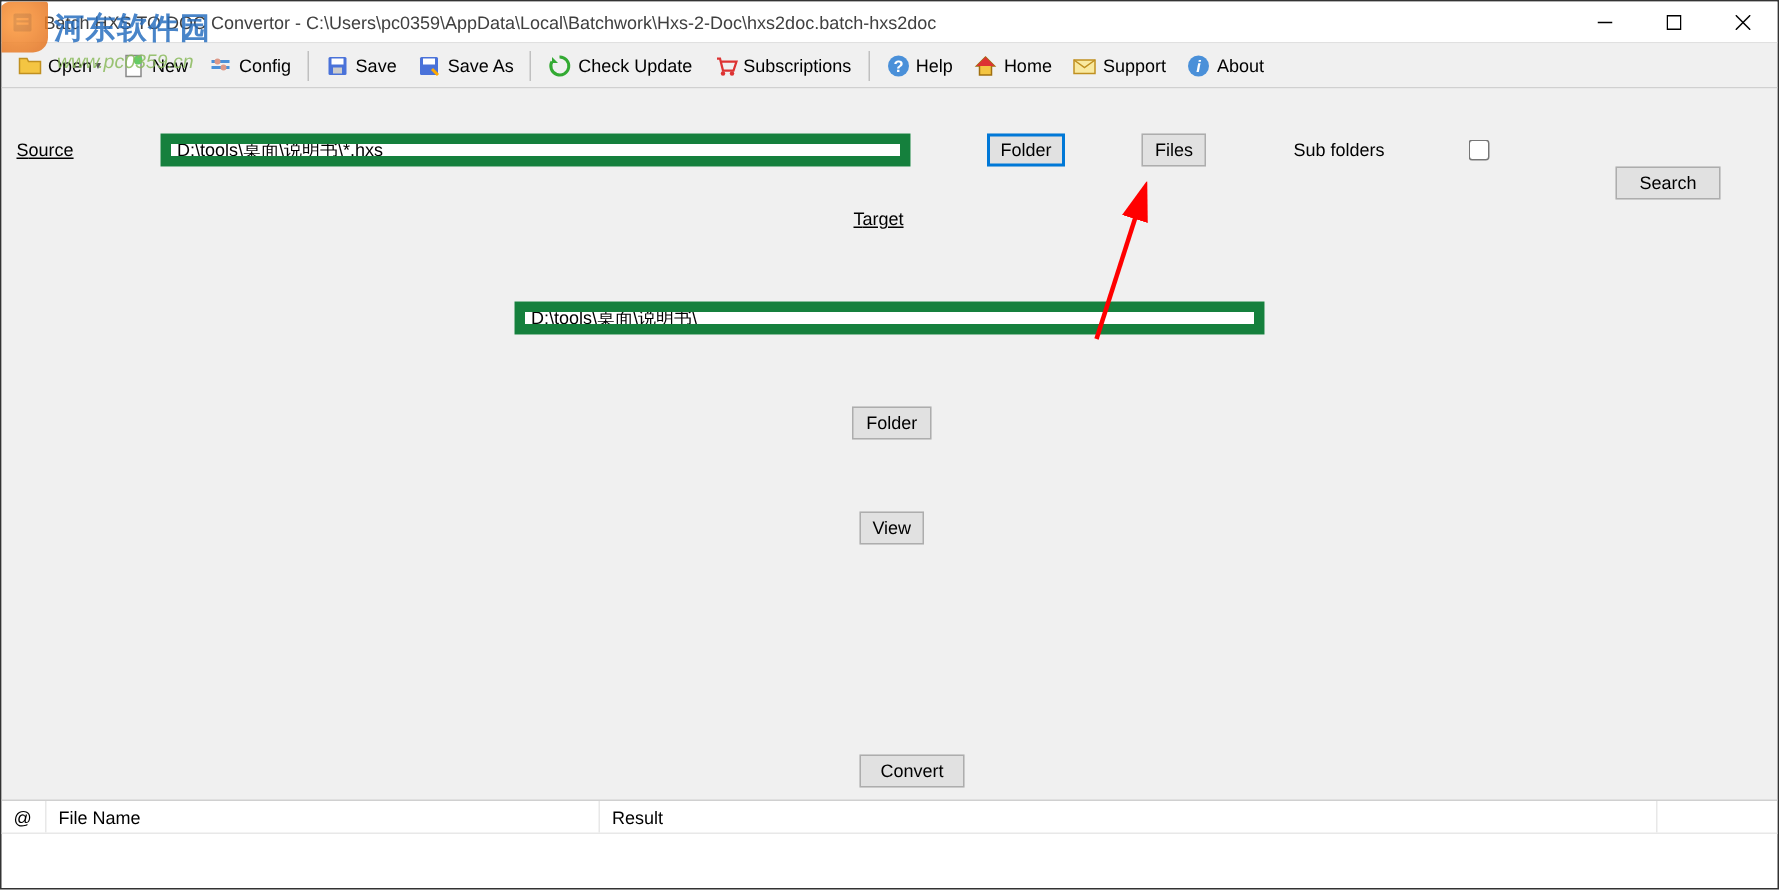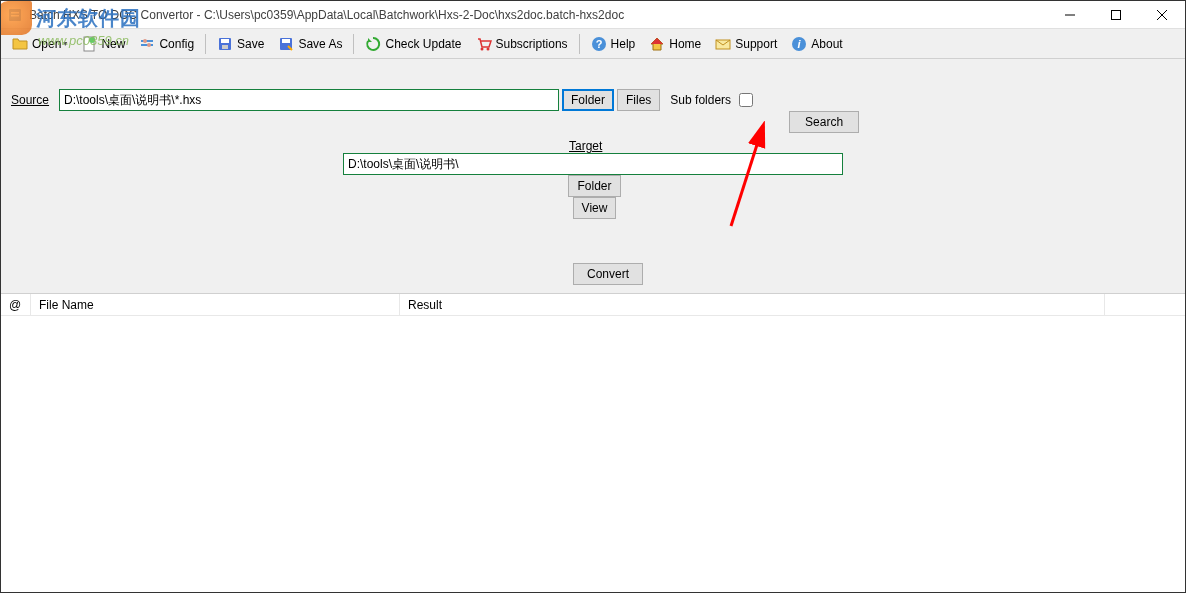--- a/index.html
+++ b/index.html
@@ -12,25 +12,25 @@
     .win-btn { width: 46px; height: 28px; display: flex; align-items: center; justify-content: center; color: #000;}
     .win-btn svg { width: 10px; height: 10px; }
     
     .toolbar { height: 30px; background: #f0f0f0; border-bottom: 1px solid #d0d0d0; display: flex; align-items: center; padding: 0 4px; }
     .tb-btn { display: flex; align-items: center; padding: 2px 6px; margin: 4px 1px; height: 24px; cursor: pointer; }
     .tb-icon { width: 16px; height: 16px; margin-right: 4px; display: flex; align-items: center; justify-content: center;}
     .tb-sep { width: 1px; height: 20px; background: #c0c0c0; margin: 0 4px; }
     .tb-btn .caret { margin-left: 2px; font-size: 8px; color: #555;}
     
     .form-area { background: #f0f0f0; padding: 8px 10px; border-bottom: 1px solid #d0d0d0; }
-    .form-row { display: flex; align-items: center; margin-bottom: 6px; }
+    .form-row { display: flex; align-items: center; margin-bottom: 6px; gap: 48px; }
     .form-row:last-child { margin-bottom: 0; flex-direction: column; }
     .form-label { width: 44px; text-align: left; margin-right: 4px; text-decoration: underline; text-decoration-color: transparent;}
     .form-label span { text-decoration: underline; }
-    .form-input { width: 500px; height: 22px; border: 1px solid #15803d; padding: 0 4px; background: #fff; font-size: 12px;}
+    .form-input { width: 500px; height: 22px; border: 7px solid #15803d; padding: 0 4px; background: #fff; font-size: 12px;}
     .btn { height: 22px; background: #e1e1e1; border: 1px solid #adadad; padding: 0 8px; margin-left: 3px; cursor: pointer; font-size: 12px; display: flex; align-items: center; justify-content: center;}
     .btn.highlight { border: 2px solid #0078d7; padding: 0 7px; height: 22px; background: #e1e1e1;}
     .cbx { margin: 0 6px; width: 14px; height: 14px;}
     .sub-label { margin-left: 10px; margin-right: 2px;}
     .search-btn, .convert-btn { width: 70px; margin-left: 30px; margin-top: 44px;}
     
     .table-header { height: 22px; background: #fff; border-bottom: 1px solid #e8e8e8; display: flex; align-items: center; font-size: 12px;}
     .th { padding: 0 8px; height: 100%; display: flex; align-items: center; border-right: 1px solid #e8e8e8;}
     .th.at { width: 30px; }
     .th.fn { width: 369px;}

